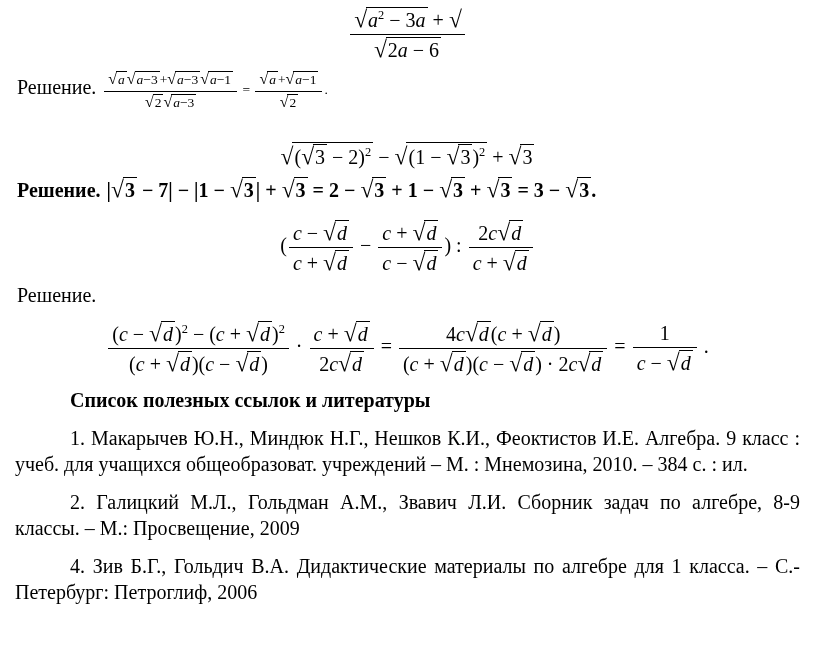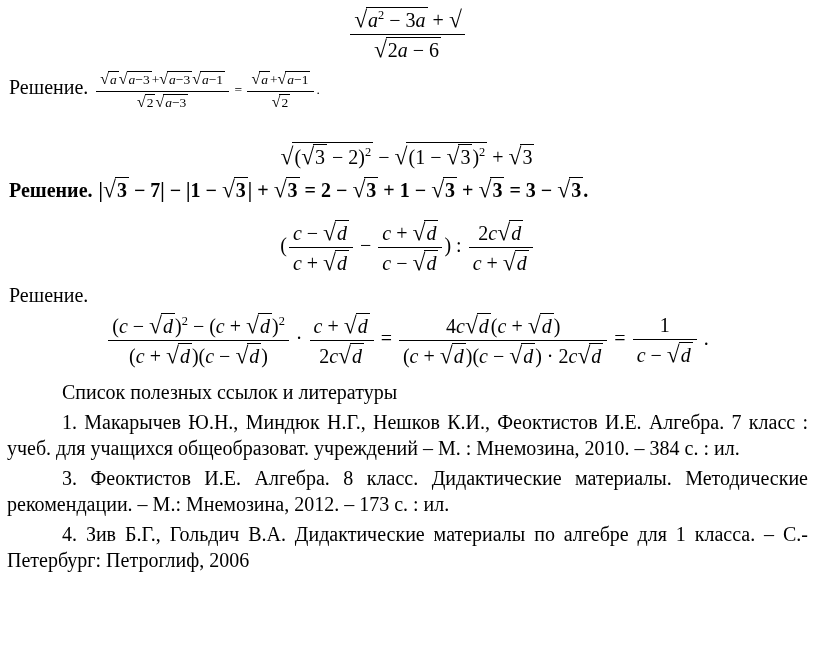--- a/index.html
+++ b/index.html
@@ -4,21 +4,21 @@
 <style>
   html,body{margin:0;padding:0;background:#ffffff;}
   .sheet{
     width:816px;height:659px;box-sizing:border-box;
     padding:4px 4px 0 3px;
     background:#ffffff;color:#000000;
     font-family:"Liberation Serif","DejaVu Serif",serif;
     font-size:20px;line-height:1.25;
     overflow:hidden;position:relative;
   }
-  p{margin:4px;}
+  p{margin:12px;}
   
   .math{white-space:nowrap;}
   .math i{font-style:italic;}
   .math sup{font-size:0.62em;line-height:0;}
   .frac{display:inline-flex;flex-direction:column;vertical-align:middle;text-align:center;margin:0 2px;}
   .frac>.num{border-bottom:1.4px solid #000;padding:1px 4px 2px;}
   .frac>.den{padding:2px 4px 0;}
   .sqrt{display:inline-flex;align-items:baseline;white-space:nowrap;}
   .rsign{font-size:1.18em;line-height:1;margin-right:-1px;}
   .rbody{border-top:1.4px solid #000;padding:1px 2px 0 2px;line-height:1.1;}
@@ -27,21 +27,21 @@
   #f1{margin-top:2px;}
   #s1{margin-top:8px;padding-left:2px;}
   #s1 .inline-math{font-size:13.5px;}
   #f2{margin-top:30px;}
   #s2{margin-top:8px;padding-left:2px;font-weight:bold;}
   #f3{margin-top:16px;}
   #sol3{margin-top:8px;padding-left:2px;}
   #s3{margin-top:2px;}
   .sol-label{margin-right:6px;}
   
-  .heading{margin-top:12px;font-weight:normal;text-indent:55px;}
+  .heading{margin-top:12px;font-weight:bold;text-indent:55px;}
   .ref{text-align:justify;text-indent:55px;line-height:26px;}
 </style>
 </head>
 <body>
 
 <div class="sheet">
 
   <div id="f1" class="display math"><span class="frac">
         <span class="num"><span class="sqrt">
             <span class="rsign">√</span>
@@ -212,17 +212,17 @@
       </span><span> = </span><span class="frac">
         <span class="num"><span>1</span></span>
         <span class="den"><span><i>c</i> − </span><span class="sqrt">
             <span class="rsign">√</span>
             <span class="rbody"><span><i>d</i></span></span>
           </span></span>
       </span><span> .</span></div>
 
   <p class="heading">Список полезных ссылок и литературы</p>
 
-  <p class="ref">1. Макарычев Ю.Н., Миндюк Н.Г., Нешков К.И., Феоктистов И.Е. Алгебра. 7 класс : учеб. для учащихся общеобразоват. учреждений – М. : Мнемозина, 2010. – 384 с. : ил.</p>
-  <p class="ref">3. Феоктистов И.Е. Алгебра. 8 класс. Дидактические материалы. Методические рекомендации. – М.: Мнемозина, 2012. – 173 с. : ил.</p>
+  <p class="ref">1. Макарычев Ю.Н., Миндюк Н.Г., Нешков К.И., Феоктистов И.Е. Алгебра. 9 класс : учеб. для учащихся общеобразоват. учреждений – М. : Мнемозина, 2010. – 384 с. : ил.</p>
+  <p class="ref">2. Галицкий М.Л., Гольдман А.М., Звавич Л.И. Сборник задач по алгебре, 8-9 классы. – М.: Просвещение, 2009</p>
   <p class="ref">4. Зив Б.Г., Гольдич В.А. Дидактические материалы по алгебре для 1 класса. – С.-Петербург: Петроглиф, 2006</p>
 
 </div>
 
 </body></html>

